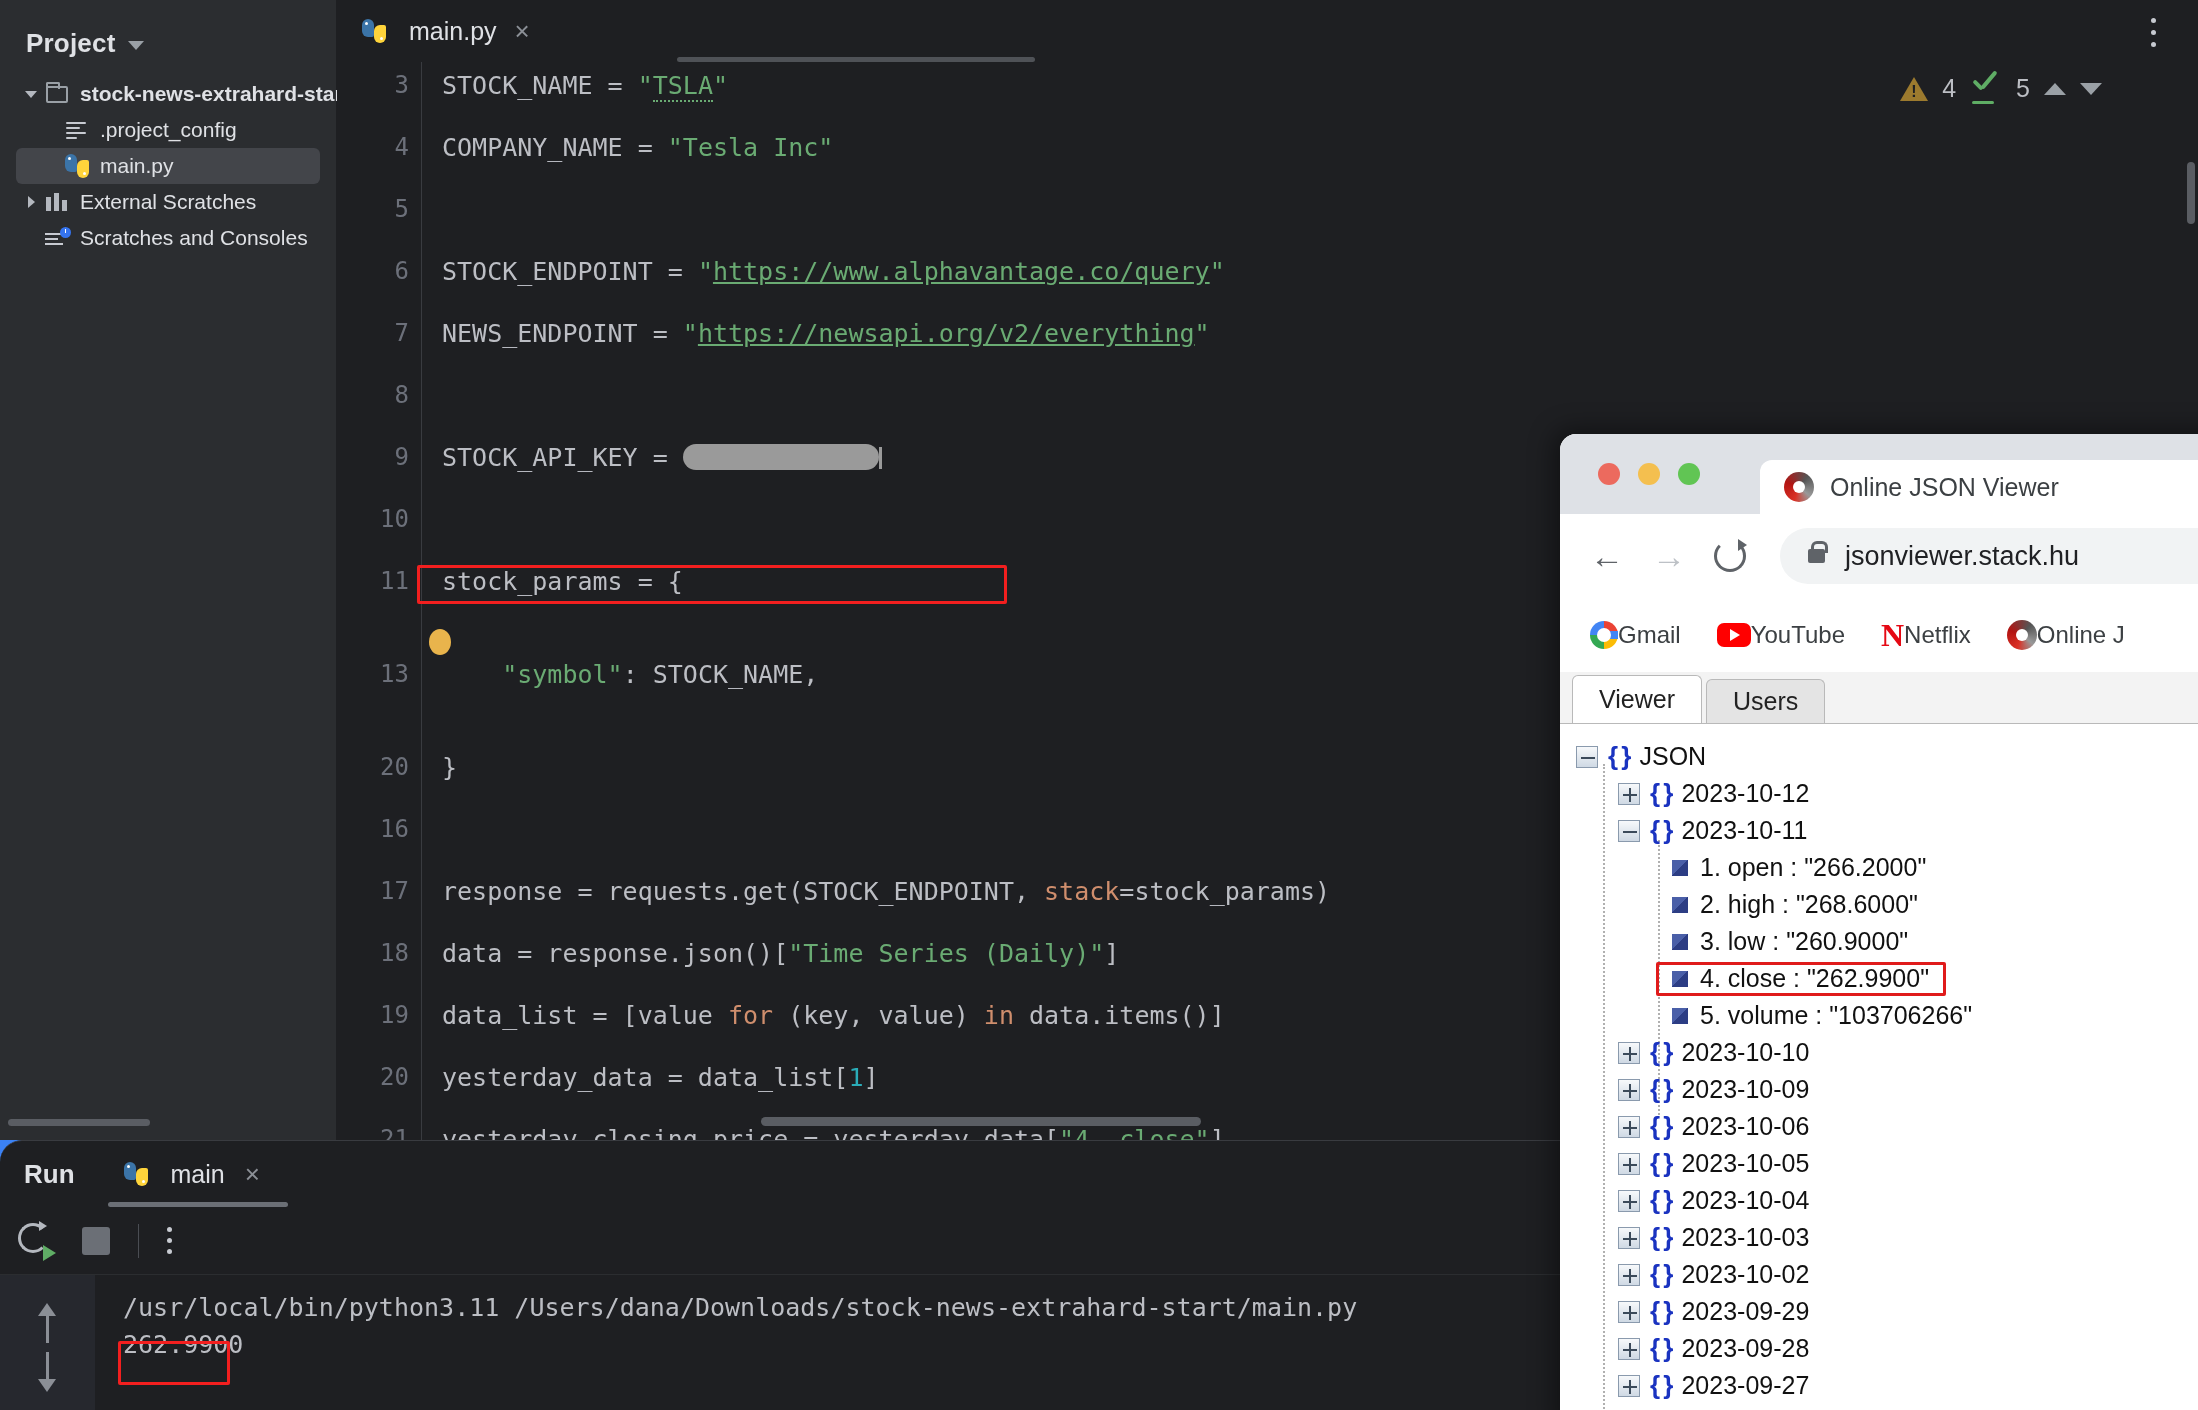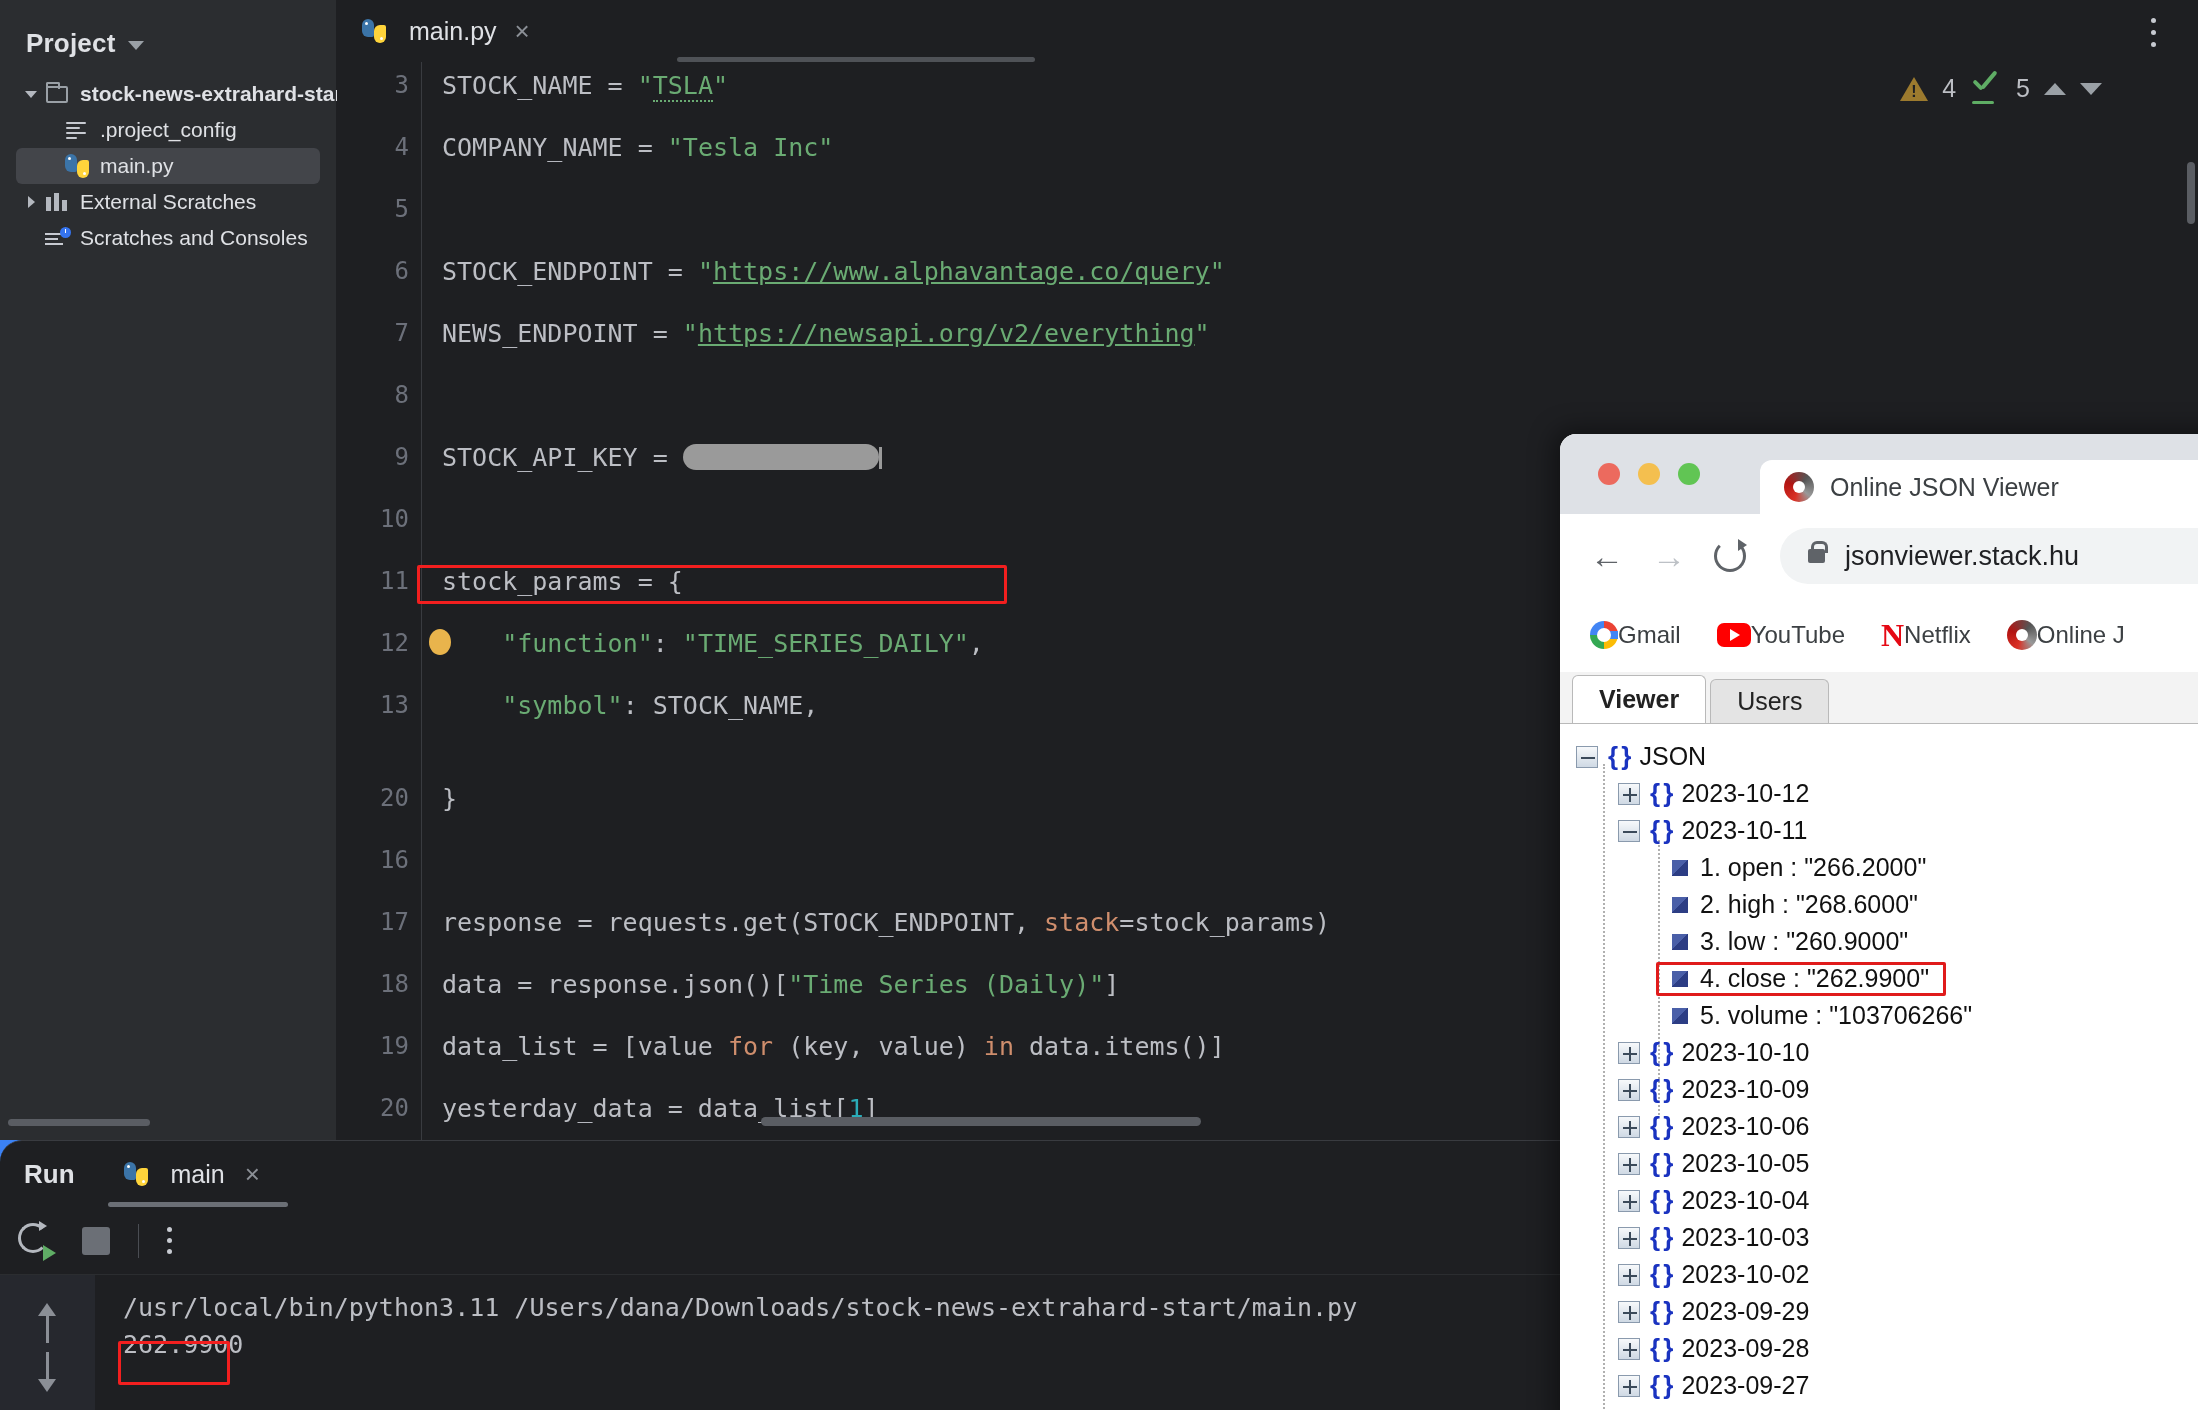--- a/index.html
+++ b/index.html
@@ -205,21 +205,21 @@
   .g-ic:after{content:"";position:absolute;left:7px;top:7px;width:14px;height:14px;border-radius:50%;background:#fff;}
   .g-ic:before{content:"";position:absolute;right:0px;top:10px;width:14px;height:8px;background:#4285f4;}
   .yt-ic { width:34px; height:24px; background:#ff0000; border-radius:7px; position:relative; }
   .yt-ic:after{content:"";position:absolute;left:13px;top:6px;width:0;height:0;border-left:10px solid #fff;border-top:6px solid transparent;border-bottom:6px solid transparent;}
   .nf-ic { font-family:"Liberation Serif", serif; font-weight:bold; font-size:32px; color:#e50914; line-height:1; }
 
   .br-content { position:relative; background:#fff; height:calc(100% - 238px); }
   .jv-tabs { display:flex; align-items:flex-end; padding-left:12px; height:52px; border-bottom:1px solid #b9b9b9; background:#f3f3f3; }
   .jv-tab { height:44px; padding:0 26px; display:flex; align-items:center; font-size:25px; color:#222;
             background:#e4e4e4; border:1px solid #b9b9b9; border-bottom:none; border-radius:6px 6px 0 0; margin-right:4px; }
-  .jv-tab.active { background:#fff; font-weight:bold; height:48px; }
+  .jv-tab.active { background:#fff; font-weight:normal; height:48px; }
 
   .jv-tree { position:relative; padding:14px 0 0 16px; font-family:"Liberation Sans", sans-serif; font-size:25px; color:#111; }
   .jv-row { display:flex; align-items:center; height:37px; white-space:nowrap; position:relative; }
   .jv-row.l1 { padding-left:42px; }
   .jv-row.l2 { padding-left:96px; }
   .pm { width:22px; height:22px; border:1px solid #8a9aad; background:linear-gradient(#f7f9fb,#cfd9e4);
         position:relative; flex:0 0 22px; margin-right:10px; }
   .pm:before{content:"";position:absolute;left:4px;top:10px;width:14px;height:2px;background:#3b4a5a;}
   .pm.plus:after{content:"";position:absolute;left:10px;top:4px;width:2px;height:14px;background:#3b4a5a;}
   .braces { color:#1a33c0; font-weight:bold; font-size:26px; margin-right:10px; letter-spacing:-2px; flex:0 0 auto; }
@@ -361,21 +361,20 @@
         <div class="cl" style="top:124px"><span class="num">7</span><span class="txt">NEWS_ENDPOINT = <span class="k-str">"<span class="k-link">https://newsapi.org/v2/everything</span>"</span></span></div>
 
         <div class="cl" style="top:155px"><span class="num">8</span><span class="txt"></span></div>
 
         <div class="cl" style="top:186px"><span class="num">9</span><span class="txt">STOCK_API_KEY = <span class="api-blur"></span><span class="api-tick"></span></span></div>
 
         <div class="cl" style="top:217px"><span class="num">10</span><span class="txt"></span></div>
 
         <div class="cl" style="top:248px"><span class="num">11</span><span class="txt">stock_params = {</span></div>
 
-        <div class="cl" style="top:279px"><span class="num">12</span><span class="txt">    <span class="k-str">"function"</span>: <span class="k-str">"TIME_SERIES_DAILY"</span>,</span></div>
 
         <div class="cl" style="top:310px"><span class="num">13</span><span class="txt">    <span class="k-str">"symbol"</span>: STOCK_NAME,</span></div>
 
 
         <div class="cl" style="top:372px"><span class="num">20</span><span class="txt">}</span></div>
 
         <div class="cl" style="top:403px"><span class="num">16</span><span class="txt"></span></div>
 
         <div class="cl" style="top:434px"><span class="num">17</span><span class="txt">response = requests.get(STOCK_ENDPOINT, <span class="k-kw">stack</span>=stock_params)</span></div>
 

